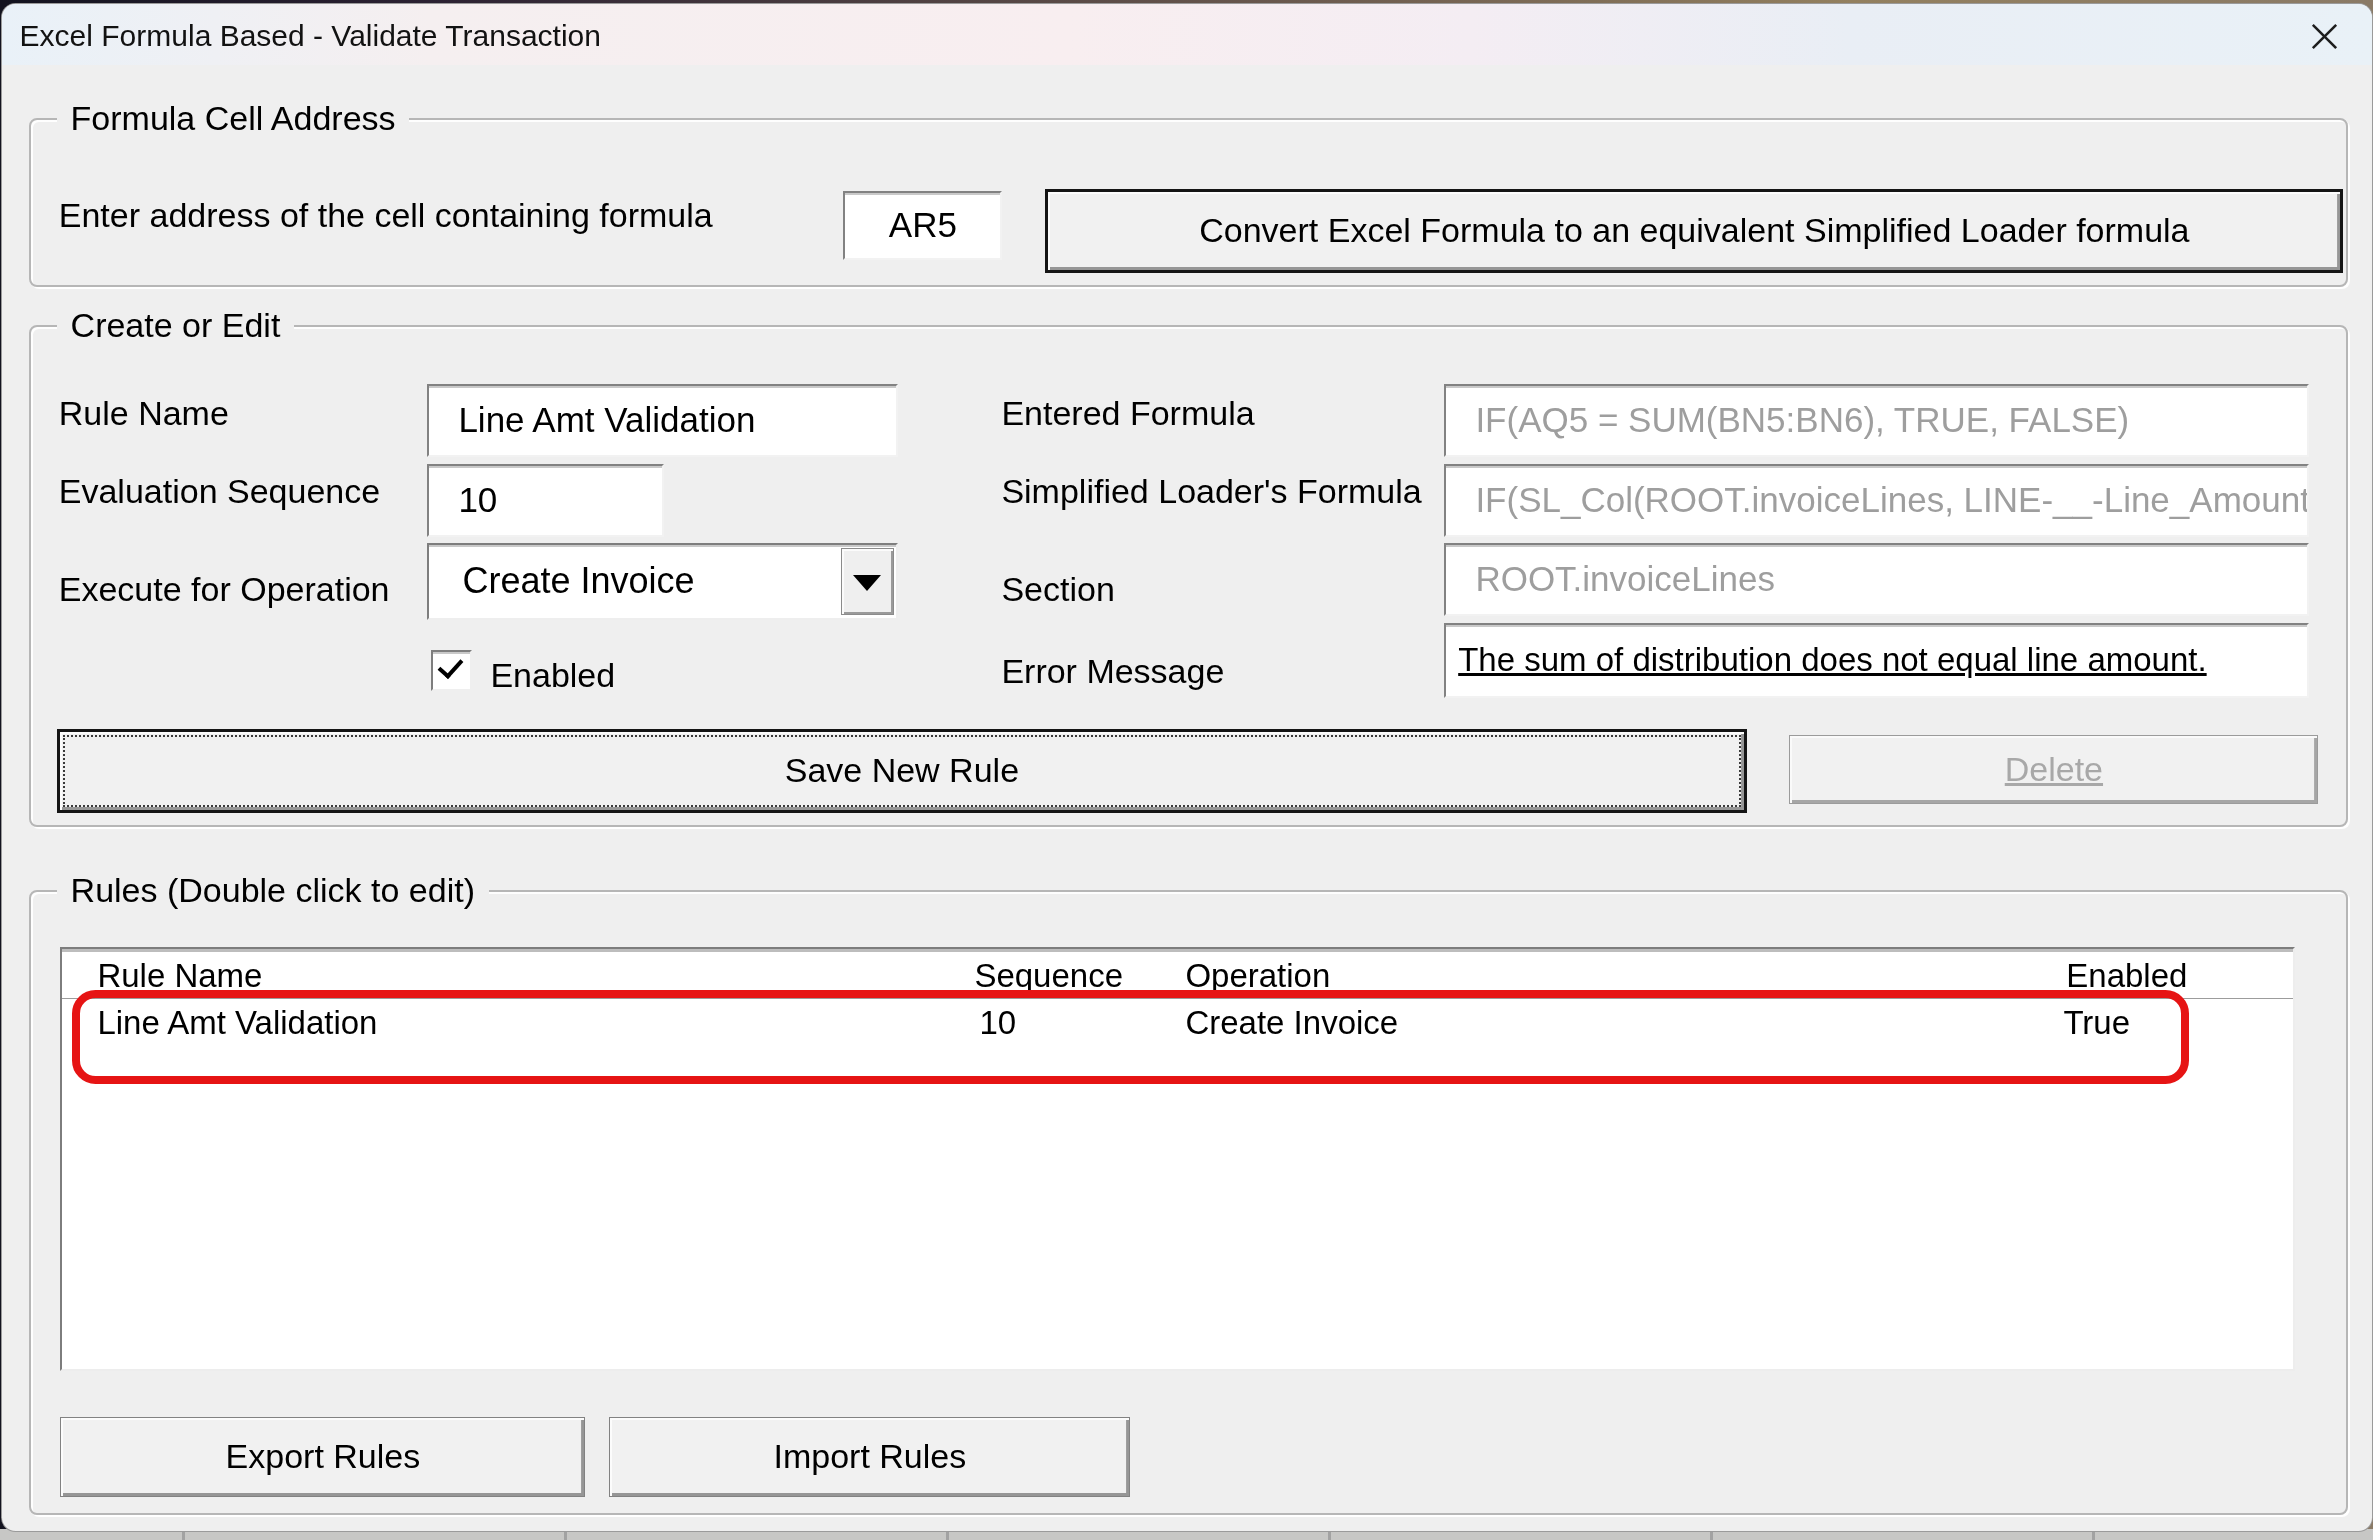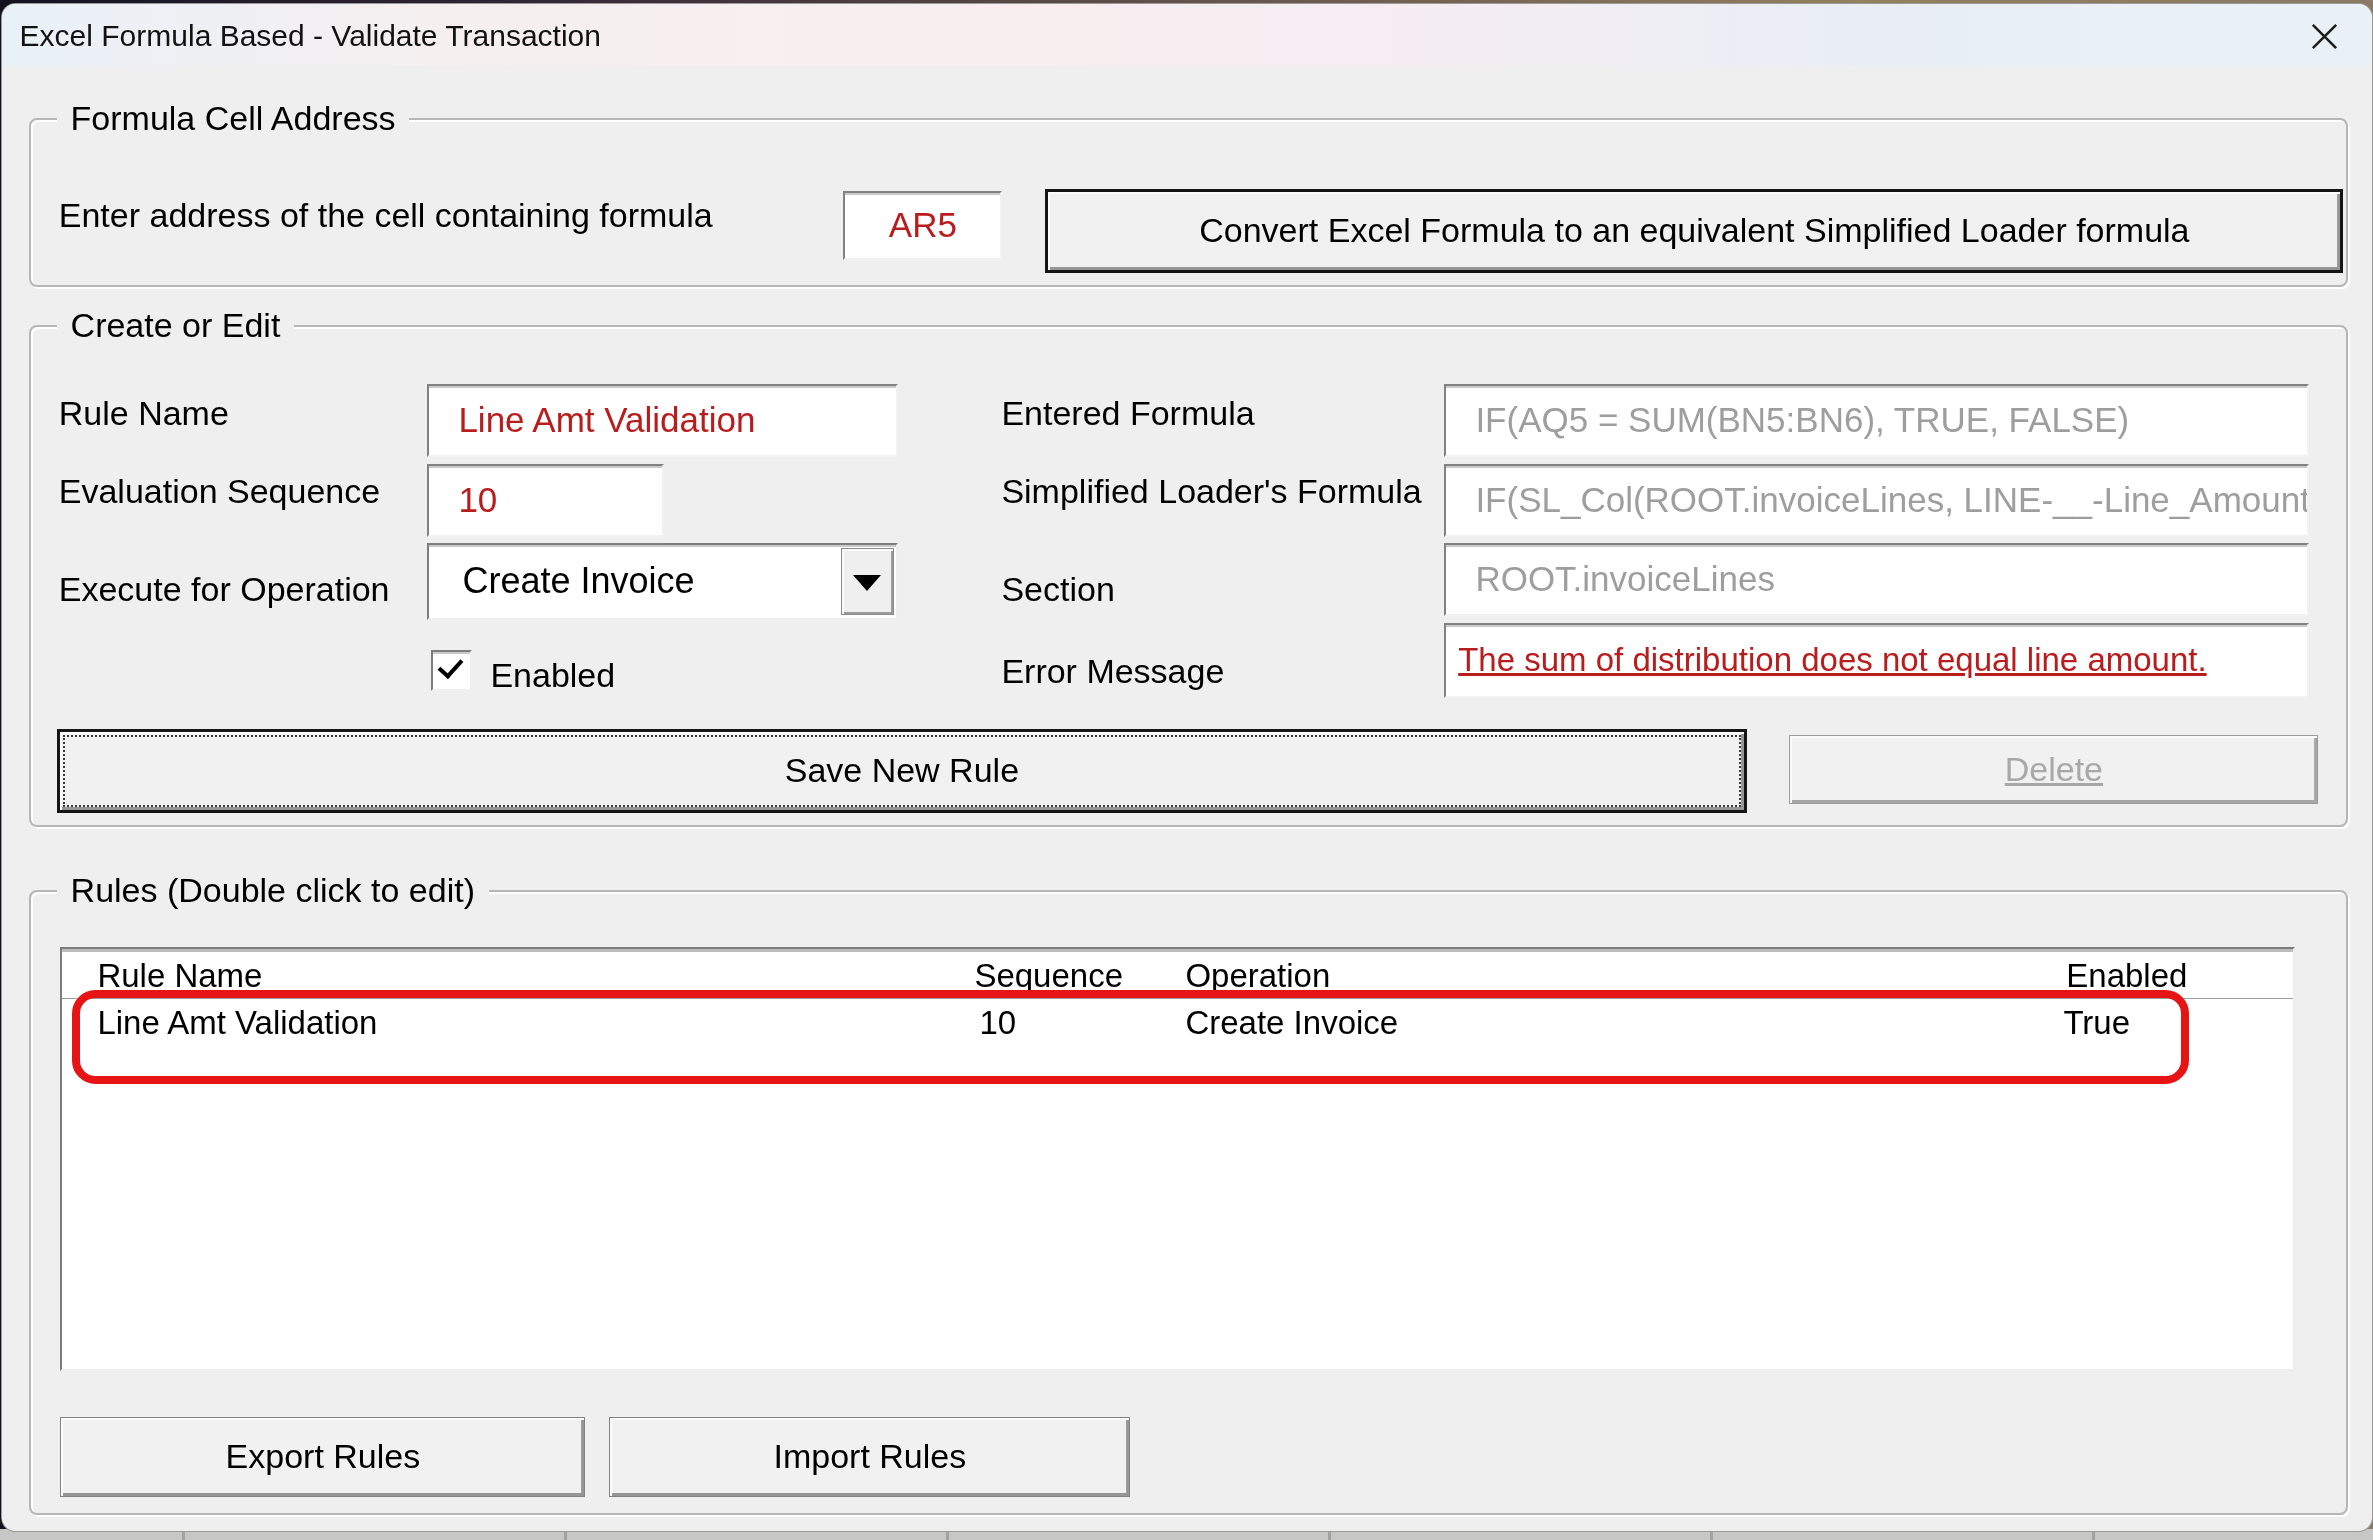--- a/index.html
+++ b/index.html
@@ -42,21 +42,21 @@
     position:absolute;top:-23.5px;left:25.5px;padding:0 13.7px;
     background:#efefef;font-size:34px;color:#000;white-space:nowrap;line-height:45px;
   }
   .lbl{position:absolute;font-size:34px;color:#000;white-space:nowrap;}
   
   .tb3d{
     position:absolute;background:#ffffff;
     border-style:solid;border-width:2.9px;
     border-color:#828282 #f2f2f2 #f2f2f2 #828282;
     box-shadow:inset 0 2px 0 rgba(100,100,100,.35);
-    font-size:35px;color:#b91c1c;white-space:nowrap;overflow:hidden;
+    font-size:35px;color:#000000;white-space:nowrap;overflow:hidden;
     display:flex;align-items:center;
   }
   .tb3d .txt{padding-left:29px;}
   .tb3d.centered{justify-content:center;}
   .tb3d.centered .txt{padding-left:0;}
   .tb3d.disabled{color:#9e9e9e;}
   
   .btn3d{
     position:absolute;background:#f1f1f1;
     border:1px solid #828282;

